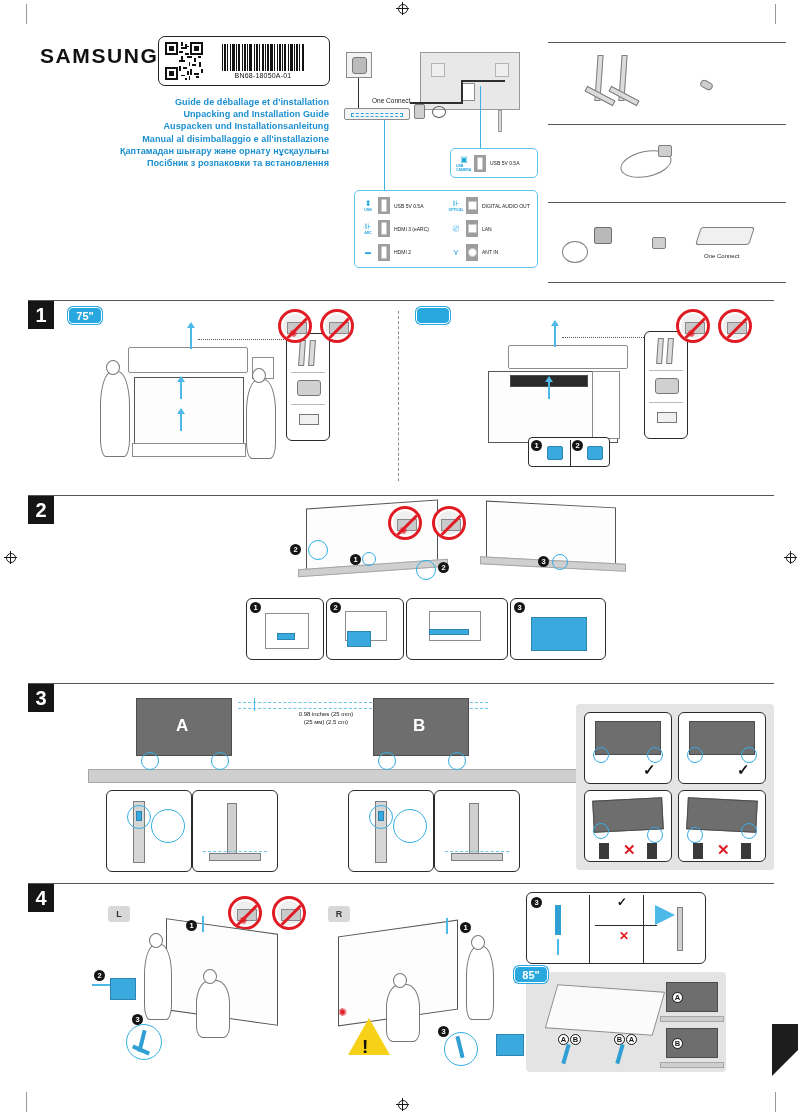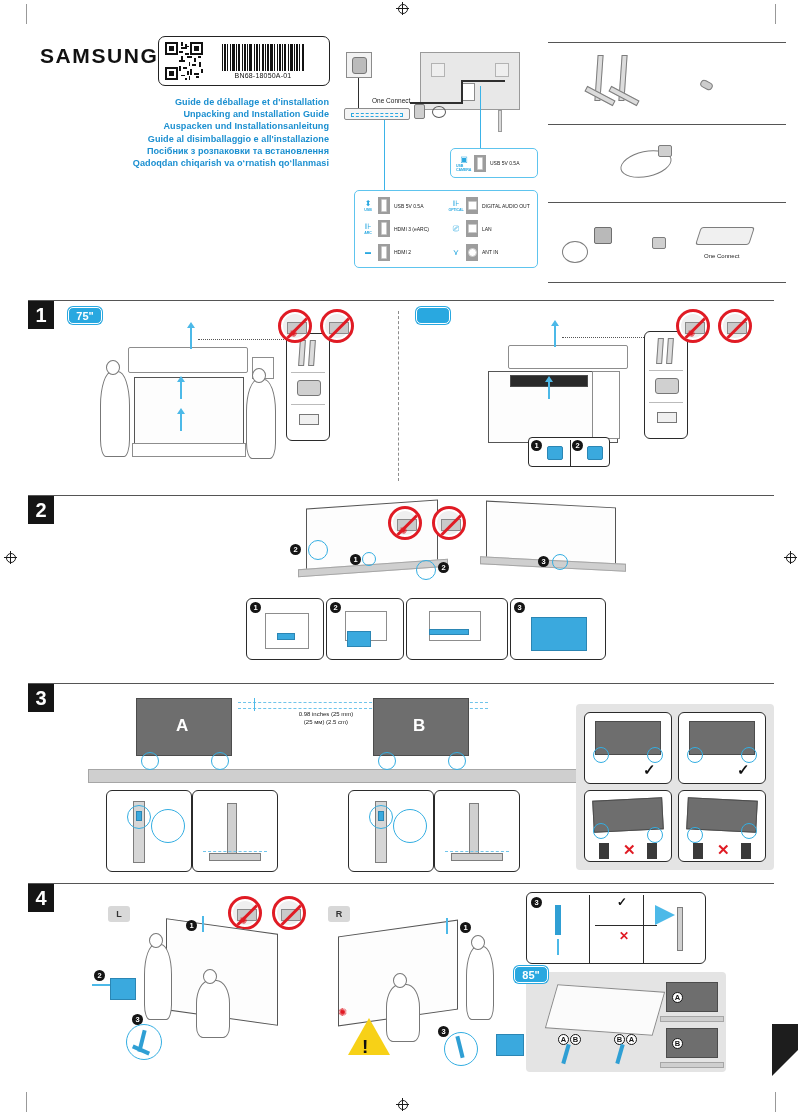--- a/index.html
+++ b/index.html
@@ -401,23 +401,23 @@
             <i style="width:2px"></i>
         </div>
         <div class="barcode-num">BN68-18050A-01</div>
       </div>
     </div>
 
     <div class="lang-list">
       <div>Guide de déballage et d'installation</div>
       <div>Unpacking and Installation Guide</div>
       <div>Auspacken und Installationsanleitung</div>
-      <div>Guide al disimballaggio e all'installazione</div>
+      <div>Manual al disimballaggio e all'installazione</div>
+      <div>Қаптамадан шығару және орнату нұсқаулығы</div>
       <div>Посібник з розпаковки та встановлення</div>
-      <div>Qadoqdan chiqarish va o‘rnatish qo‘llanmasi</div>
     </div>
 
     <div class="conn">
       <div class="tv-back">
         <div class="vesa" style="left:10px; top:10px;"></div>
         <div class="vesa" style="left:74px; top:10px;"></div>
         <div class="port-block"></div>
       </div>
       <div class="tv-leg" style="left:158px; top:80px; width:4px; height:22px;"></div>
 

